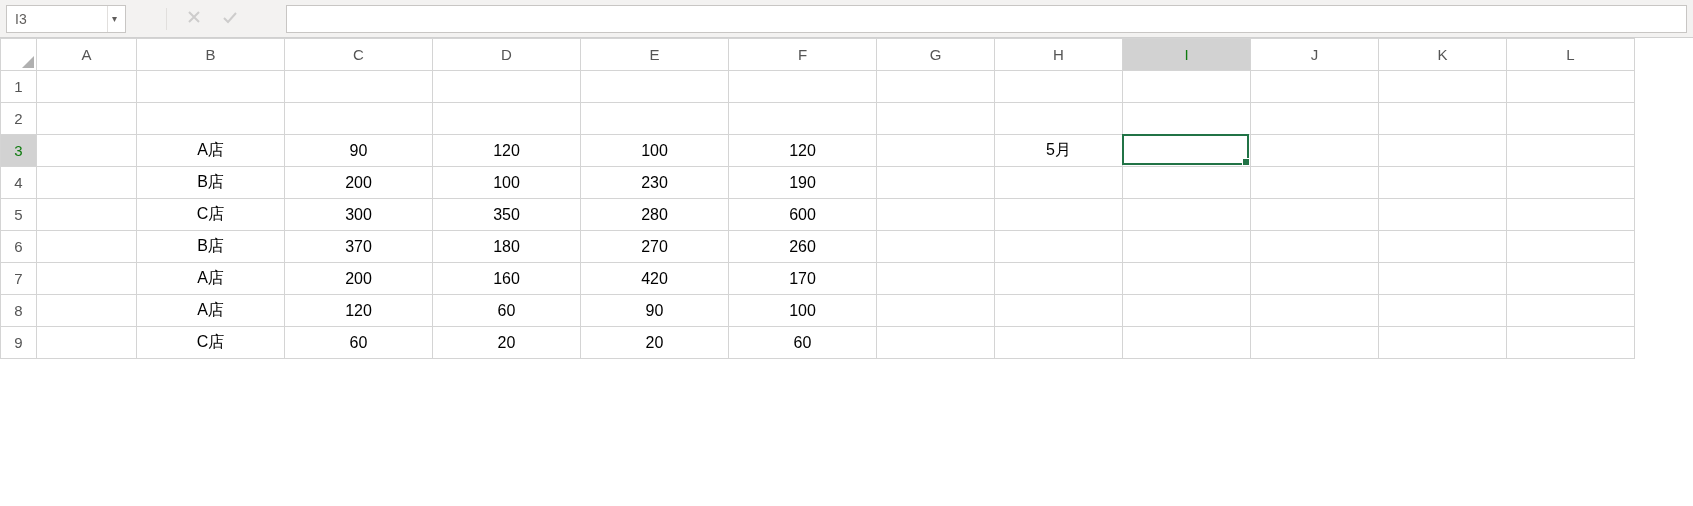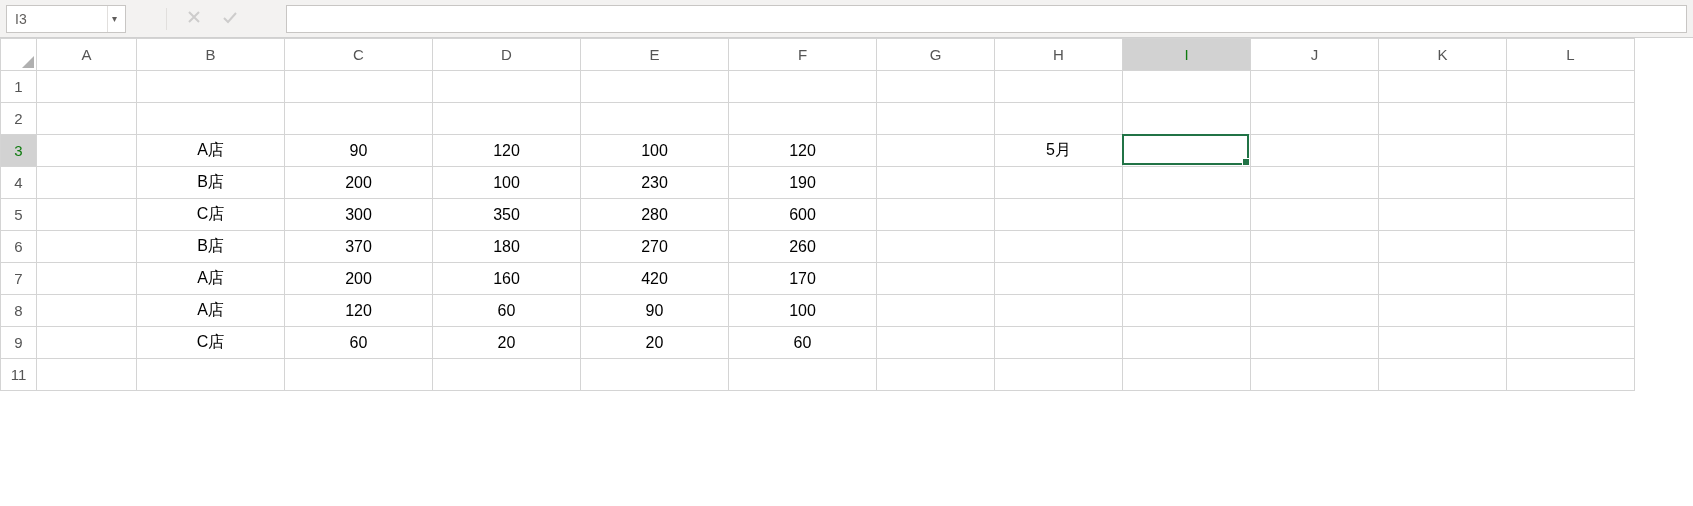--- a/index.html
+++ b/index.html
@@ -357,31 +357,16 @@
       <td class="databorder val-right">60</td>
       <td></td>
           <td></td>
           <td></td>
           <td></td>
           <td></td>
           <td></td>
     </tr>
 
 
-    <tr>
-      <th class="row-head">11</th>
-      <td></td>
-          <td></td>
-          <td></td>
-          <td></td>
-          <td></td>
-          <td></td>
-          <td></td>
-          <td></td>
-          <td></td>
-          <td></td>
-          <td></td>
-          <td></td>
-    </tr>
   </tbody>
 </table>
 <div class="active-cell-outline" id="active-outline" style="left: 1121.5px; top: 95.5px; width: 127px; height: 31px;"></div>
 </div>
 
 </body></html>

